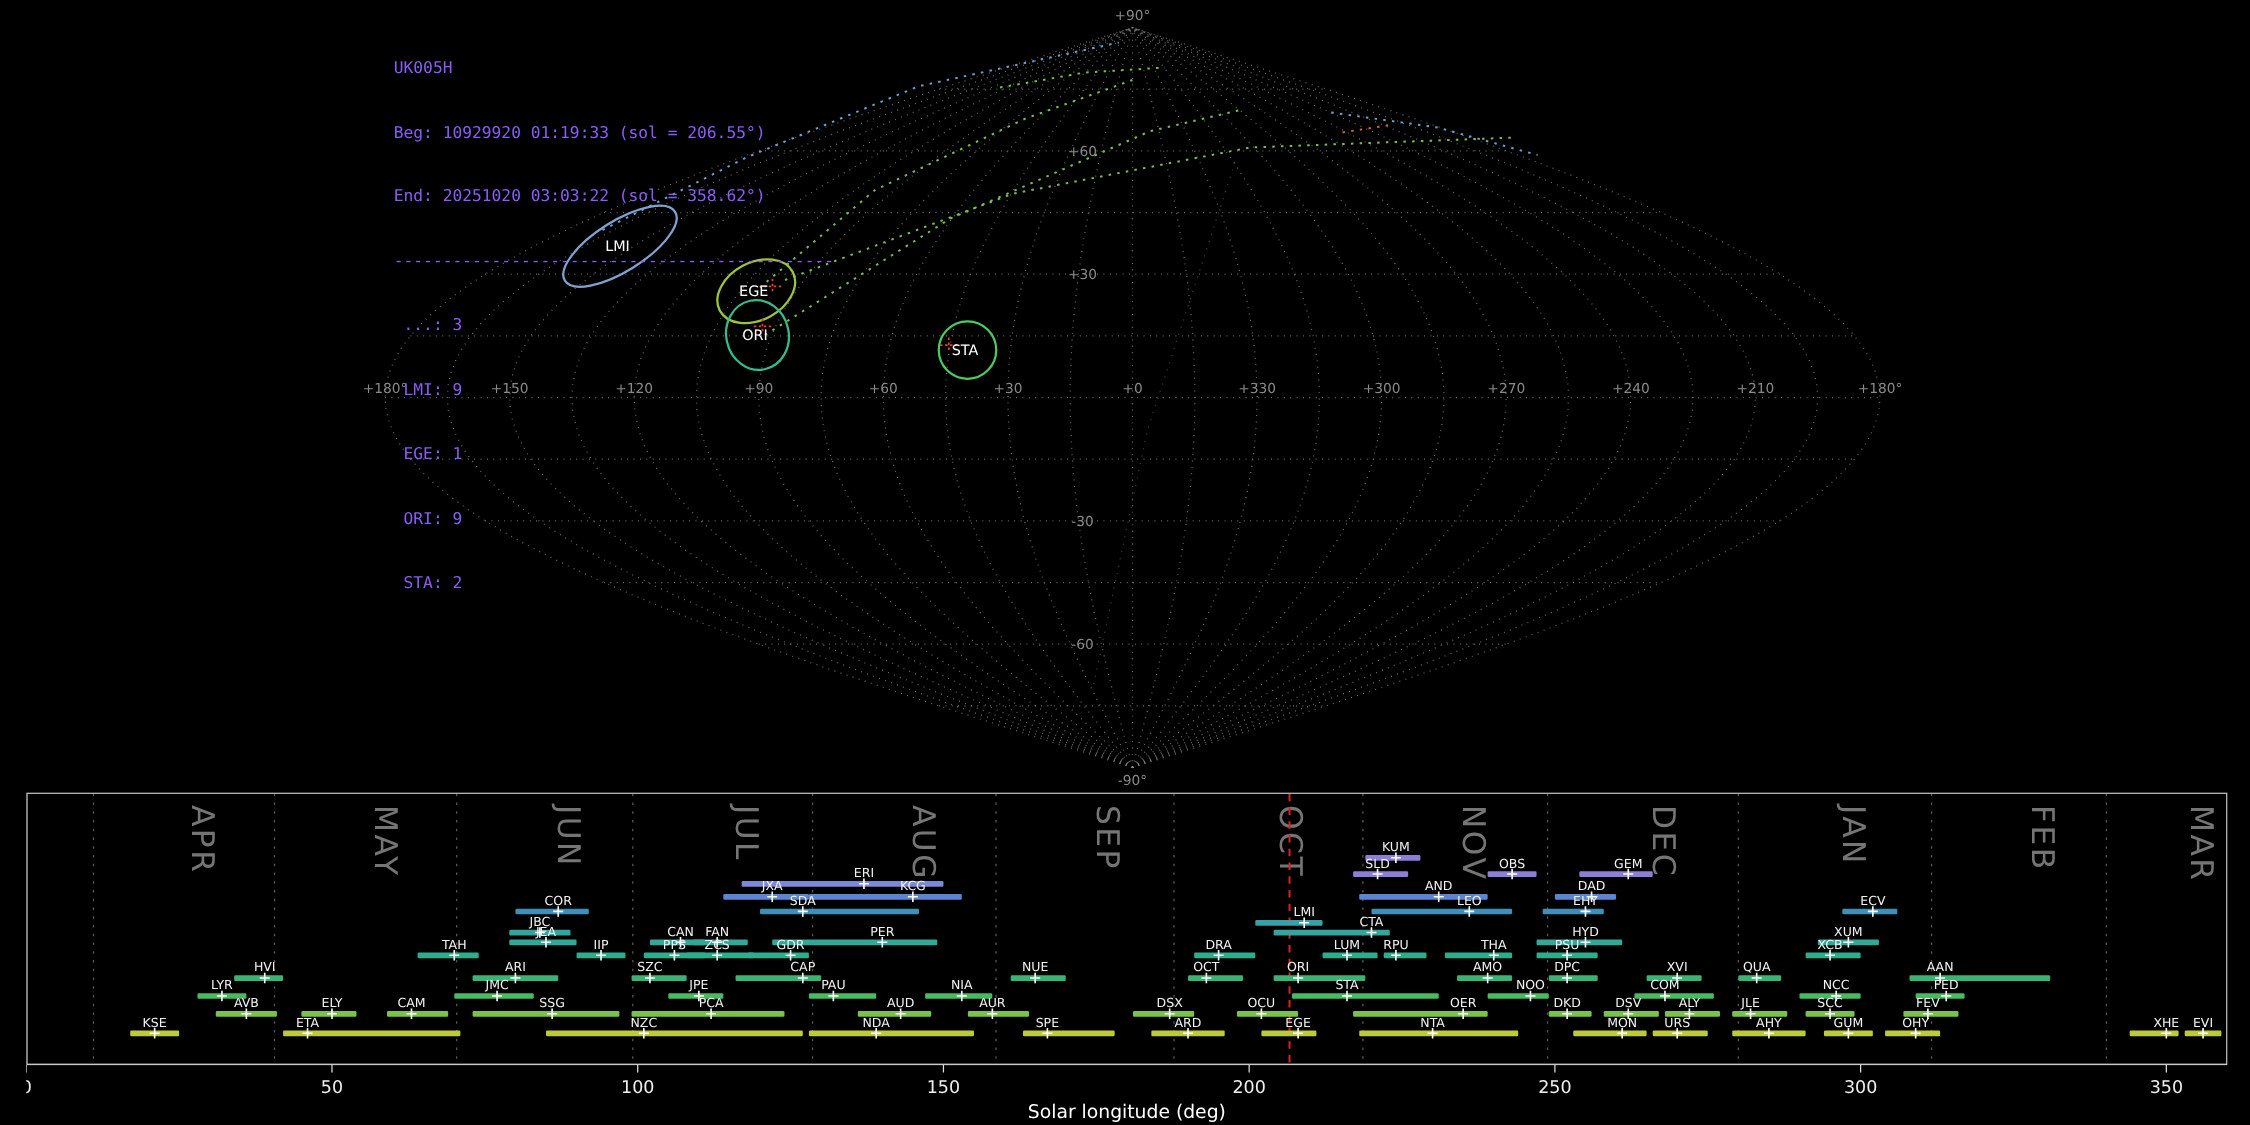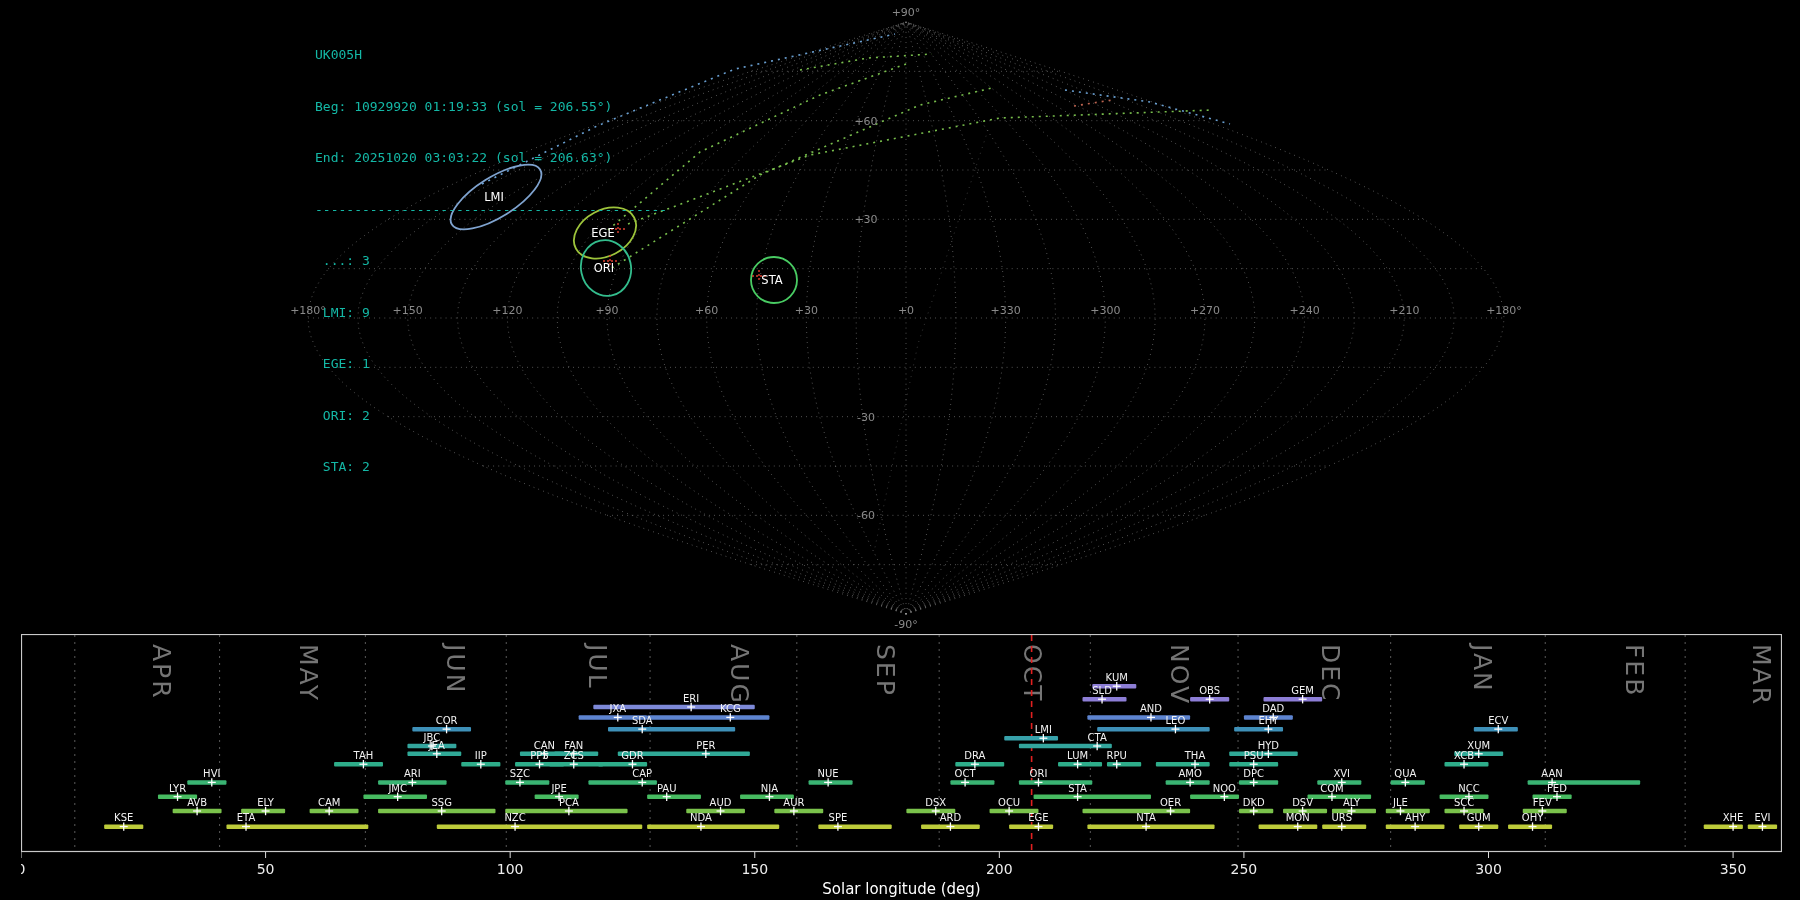--- a/index.html
+++ b/index.html
@@ -1,20 +1,20 @@
 <!DOCTYPE html>
 <html><head>
 <meta charset="utf-8">
 <style>
   html,body{margin:0;padding:0;background:#000;width:1800px;height:900px;overflow:hidden;
             font-family:"DejaVu Sans", "Liberation Sans", sans-serif;}
   #app{position:relative;width:1800px;height:900px;background:#000;}
   #sky-svg{position:absolute;left:0;top:0;}
   #chart-svg{position:absolute;left:21px;top:634px;}
-  #info{position:absolute;left:315px;top:12px;color:#14b8a6;
+  #info{position:absolute;left:315px;top:12px;color:#8b5cf6;
         font:13px/1.32 "DejaVu Sans Mono","Liberation Mono",monospace;white-space:pre;}
   text{font-family:"DejaVu Sans","Liberation Sans",sans-serif;}
 </style>
 </head>
 <body>
 
 <div id="app">
 
   <svg id="sky-svg" width="1800" height="634">
       <polyline points="906.0,614.0 874.7,604.1 843.5,594.3 812.5,584.4 781.7,574.5 751.2,564.7 721.2,554.8 691.7,544.9 662.8,535.1 634.5,525.2 607.0,515.3 580.3,505.5 554.5,495.6 529.7,485.7 505.9,475.9 483.2,466.0 461.6,456.1 441.3,446.3 422.2,436.4 404.5,426.5 388.1,416.7 373.2,406.8 359.7,396.9 347.7,387.1 337.3,377.2 328.4,367.3 321.1,357.5 315.4,347.6 311.3,337.7 308.8,327.9 308.0,318.0 308.8,308.1 311.3,298.3 315.4,288.4 321.1,278.5 328.4,268.7 337.3,258.8 347.7,248.9 359.7,239.1 373.2,229.2 388.1,219.3 404.5,209.5 422.2,199.6 441.3,189.7 461.6,179.9 483.2,170.0 505.9,160.1 529.7,150.3 554.5,140.4 580.3,130.5 607.0,120.7 634.5,110.8 662.8,100.9 691.7,91.1 721.2,81.2 751.2,71.3 781.7,61.5 812.5,51.6 843.5,41.7 874.7,31.9 906.0,22.0" stroke="#909090" stroke-width="1" stroke-dasharray="0.7 4.4" fill="none" opacity="0.8"></polyline>
@@ -92,26 +92,26 @@
       <text x="866" y="124.66666666666669" fill="#8a8a8a" font-size="11" text-anchor="middle">+60</text>
       <text x="866" y="223.33333333333334" fill="#8a8a8a" font-size="11" text-anchor="middle">+30</text>
       <text x="866" y="420.66666666666663" fill="#8a8a8a" font-size="11" text-anchor="middle">-30</text>
       <text x="866" y="519.3333333333333" fill="#8a8a8a" font-size="11" text-anchor="middle">-60</text>
       <text x="906" y="628" fill="#8a8a8a" font-size="11" text-anchor="middle">-90°</text>
     </svg>
 
   <div id="info">
     <div>UK005H</div>
     <div>Beg: 10929920 01:19:33 (sol = 206.55°)</div>
-    <div>End: 20251020 03:03:22 (sol = 206.63°)</div>
+    <div>End: 20251020 03:03:22 (sol = 358.62°)</div>
     <div>---------------------------------------------</div>
     <div> ...: 3</div>
     <div> LMI: 9</div>
     <div> EGE: 1</div>
-    <div> ORI: 2</div>
+    <div> ORI: 9</div>
     <div> STA: 2</div>
   </div>
 
   <svg id="chart-svg" width="1761" height="266">
       <line x1="53.80833333333333" y1="1" x2="53.80833333333333" y2="217" stroke="#5a5a5a" stroke-width="1" stroke-dasharray="2 5"></line>
       <text x="132.29166666666669" y="10" fill="#757575" font-size="25" letter-spacing="2" transform="rotate(90 132.29166666666669 10)">APR</text>
       <line x1="198.60166666666666" y1="1" x2="198.60166666666666" y2="217" stroke="#5a5a5a" stroke-width="1" stroke-dasharray="2 5"></line>
       <text x="279.0416666666667" y="10" fill="#757575" font-size="25" letter-spacing="2" transform="rotate(90 279.0416666666667 10)">MAY</text>
       <line x1="344.37333333333333" y1="1" x2="344.37333333333333" y2="217" stroke="#5a5a5a" stroke-width="1" stroke-dasharray="2 5"></line>
       <text x="425.7916666666667" y="10" fill="#757575" font-size="25" letter-spacing="2" transform="rotate(90 425.7916666666667 10)">JUN</text>

